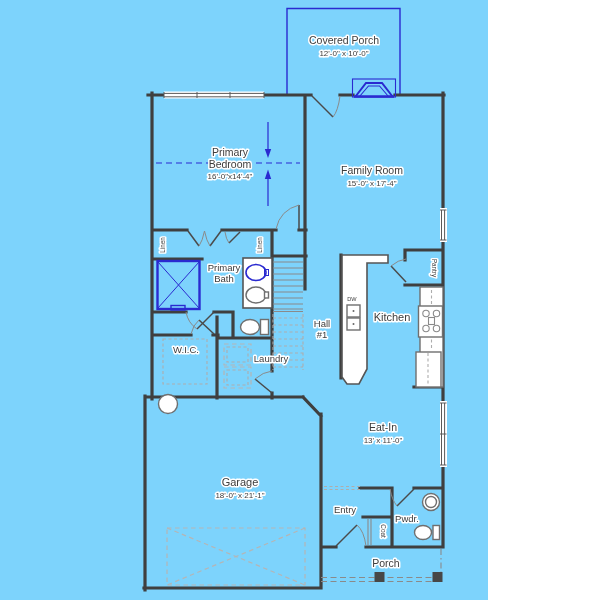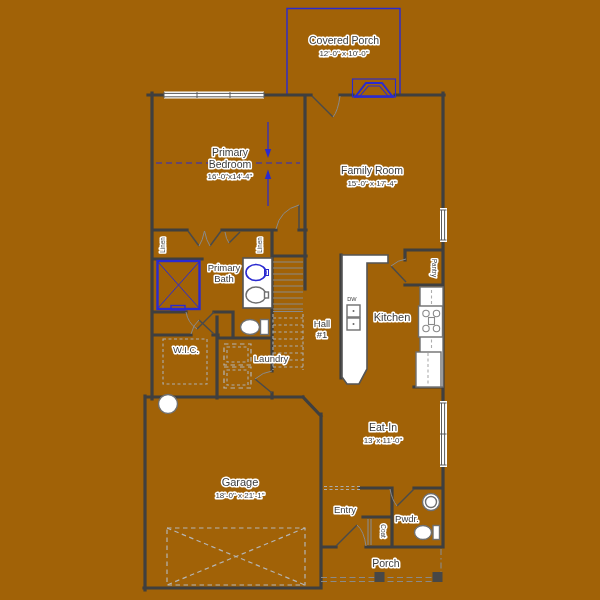--- a/index.html
+++ b/index.html
@@ -1,16 +1,16 @@
 <!DOCTYPE html>
 <html><head>
 <meta charset="utf-8">
 <style>
   html,body{margin:0;padding:0;background:#ffffff;}
-  #stage{position:relative;width:600px;height:600px;background:#a16207;overflow:hidden;
+  #stage{position:relative;width:488px;height:600px;background:#7dd3fc;overflow:hidden;
          font-family:"Liberation Sans", sans-serif;}
   svg{position:absolute;left:0;top:0;}
   text{fill:#3c3c3c;font-family:"Liberation Sans", sans-serif;
        paint-order:stroke;stroke:#ffffff;stroke-width:3px;stroke-linejoin:round;}
   .t11{font-size:11px;} .t10{font-size:10.5px;} .t9{font-size:9.5px;}
   .t8{font-size:8px;} .t6{font-size:6.3px;} .t5{font-size:5.6px;}
   .wall{stroke:#3f3f3f;stroke-width:3.2;fill:none;stroke-linecap:square;}
   .wall2{stroke:#555;stroke-width:1.6;fill:#fff;}
   .fix{stroke:#6f6f6f;stroke-width:1.4;fill:#fff;}
   .lite{stroke:#8a8a8a;stroke-width:1.1;fill:none;}

